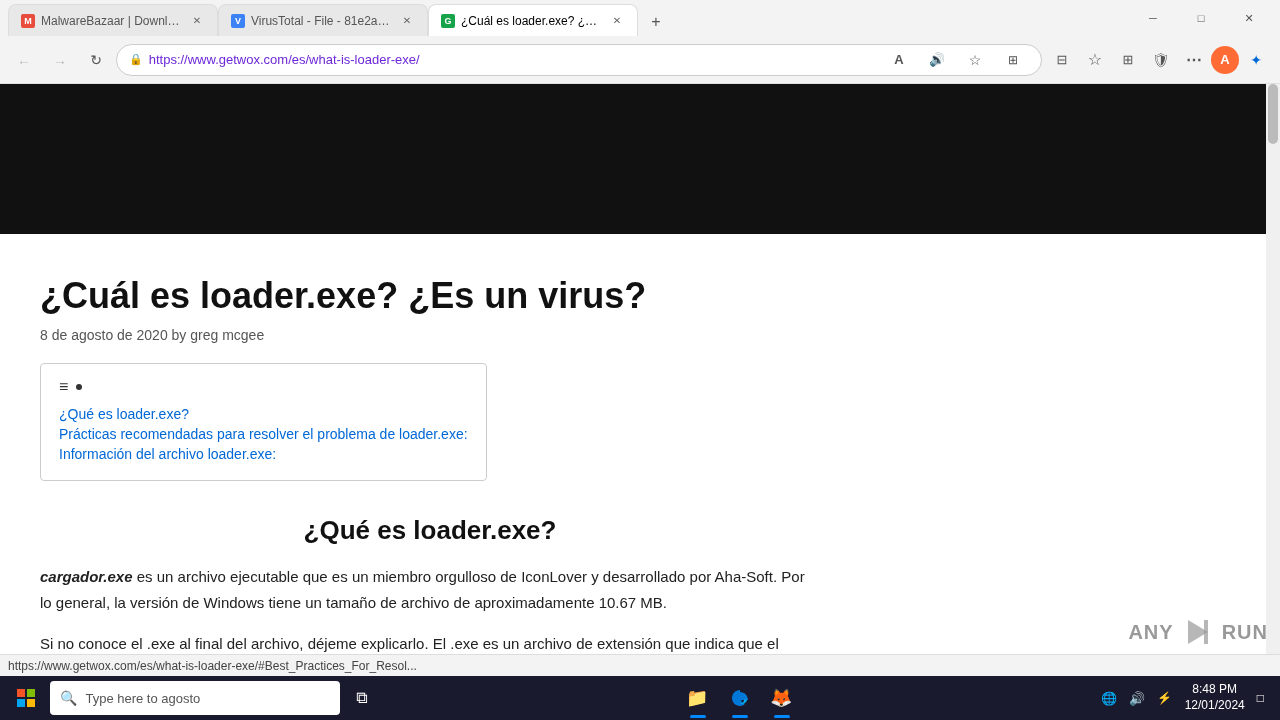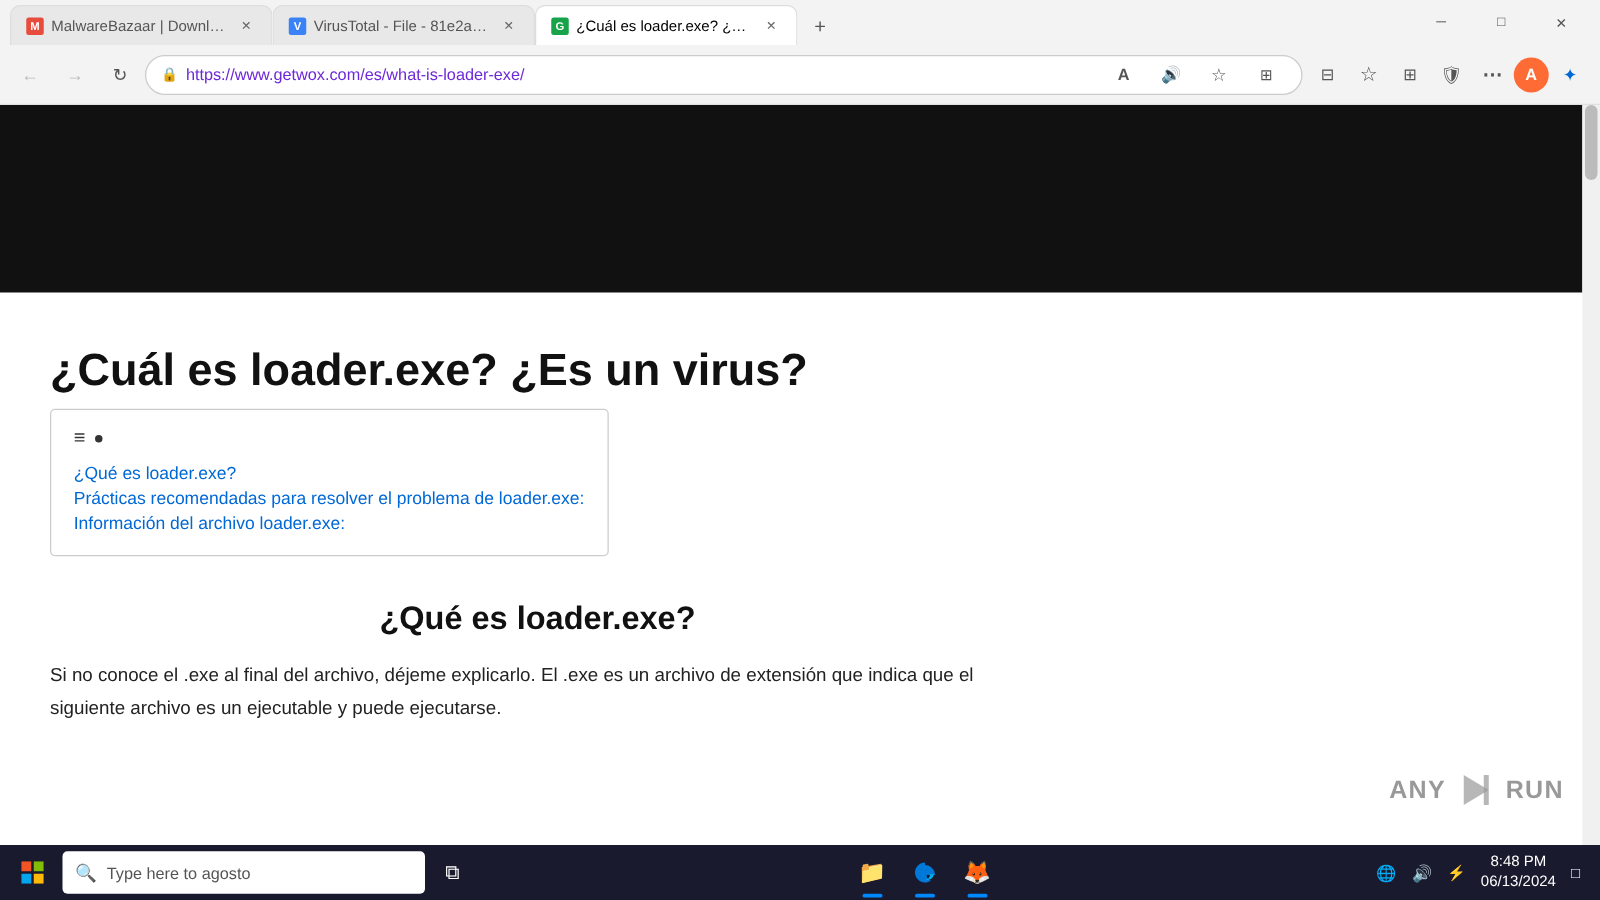--- a/index.html
+++ b/index.html
@@ -62,21 +62,21 @@
     .search-icon-tb { font-size: 14px; color: #555; }
     .search-placeholder { font-size: 13px; color: #555; flex: 1; }
     .taskbar-center { display: flex; align-items: center; gap: 2px; flex: 1; justify-content: center; }
     .taskbar-icon { width: 40px; height: 44px; display: flex; align-items: center; justify-content: center; cursor: pointer; font-size: 18px; position: relative; }
     .taskbar-icon.active::after { content: ''; position: absolute; bottom: 2px; left: 50%; transform: translateX(-50%); width: 16px; height: 3px; background: #0088ff; border-radius: 2px; }
     .taskbar-right { display: flex; align-items: center; gap: 4px; padding-right: 8px; }
     .sys-icon { font-size: 13px; color: #fff; padding: 2px 4px; cursor: pointer; }
     .clock { text-align: center; font-size: 12px; color: #fff; line-height: 1.3; cursor: pointer; padding: 0 4px; }
 
     
-    .anyrun-watermark { position: absolute; bottom: 70px; right: 29px; display: flex; align-items: center; gap: 6px; opacity: 0.85; justify-content: flex-end; }
+    .anyrun-watermark { position: absolute; bottom: 70px; right: 12px; display: flex; align-items: center; gap: 6px; opacity: 0.85; justify-content: flex-end; }
     .anyrun-text { font-size: 20px; font-weight: 700; color: #888; letter-spacing: 1px; }
   </style>
 </head>
 <body>
 
 <div class="browser-window">
 
   <div class="title-bar">
     <div class="tab-bar">
 
@@ -129,55 +129,63 @@
     </div>
   </div>
 
   <div class="content-area">
     <div class="page-content">
 
       <div class="hero-banner"></div>
 
       <div class="article-body">
         <h1 class="article-title">¿Cuál es loader.exe? ¿Es un virus?</h1>
+        <p class="article-meta">8 de agosto de 2020 by greg mcgee</p>
 
         
         <div class="toc-box">
           <div class="toc-header">
             <span class="toc-icon">≡</span>
             <span class="toc-dot"></span>
           </div>
           <a class="toc-link">¿Qué es loader.exe?</a>
           <a class="toc-link">Prácticas recomendadas para resolver el problema de loader.exe:</a>
           <a class="toc-link">Información del archivo loader.exe:</a>
         </div>
 
         
         <h2 class="section-heading">¿Qué es loader.exe?</h2>
 
         
+        <p class="article-text">
+          <strong>cargador.exe</strong>
+          <span> es un archivo ejecutable que es un miembro orgulloso de IconLover y desarrollado por Aha-Soft. Por lo general, la versión de Windows tiene un tamaño de archivo de aproximadamente 10.67 MB.</span>
+        </p>
 
         <p class="article-text">Si no conoce el .exe al final del archivo, déjeme explicarlo. El .exe es un archivo de extensión que indica que el siguiente archivo es un ejecutable y puede ejecutarse.</p>
       </div>
 
       <div class="anyrun-watermark">
         <span class="anyrun-text">ANY</span>
         <svg width="36" height="36" viewBox="0 0 36 36">
           <polygon points="8,6 28,18 8,30" fill="#888" opacity="0.7"></polygon>
           <line x1="26" y1="6" x2="26" y2="30" stroke="#888" stroke-width="4" opacity="0.7"></line>
         </svg>
         <span class="anyrun-text">RUN</span>
       </div>
     </div>
 
     <div style="position: relative; width: 14px; background: #f0f0f0;">
       <div style="position:absolute; top:0; right:2px; width:10px; height:60px; background:#bbb; border-radius:5px;"></div>
     </div>
   </div>
 
+  <div class="status-bar">
+    <span class="status-url">https://www.getwox.com/es/what-is-loader-exe/#Best_Practices_For_Resol...</span>
+  </div>
 
   <div class="taskbar">
     <div class="start-btn">
       <svg width="18" height="18" viewBox="0 0 18 18">
         <rect x="0" y="0" width="8" height="8" fill="#f35325"></rect>
         <rect x="10" y="0" width="8" height="8" fill="#81bc06"></rect>
         <rect x="0" y="10" width="8" height="8" fill="#05a6f0"></rect>
         <rect x="10" y="10" width="8" height="8" fill="#ffba08"></rect>
       </svg>
     </div>
@@ -199,18 +207,18 @@
       </div>
       <div class="taskbar-icon active" style="font-size:18px;">🦊</div>
     </div>
 
     <div class="taskbar-right">
       <span class="sys-icon">🌐</span>
       <span class="sys-icon">🔊</span>
       <span class="sys-icon" style="font-size:12px;">⚡</span>
       <div class="clock">
         <div>8:48 PM</div>
-        <div>06/13/2024</div>
+        <div>12/01/2024</div>
       </div>
       <span class="sys-icon" style="font-size:12px;">□</span>
     </div>
   </div>
 </div>
 
 </body></html>

